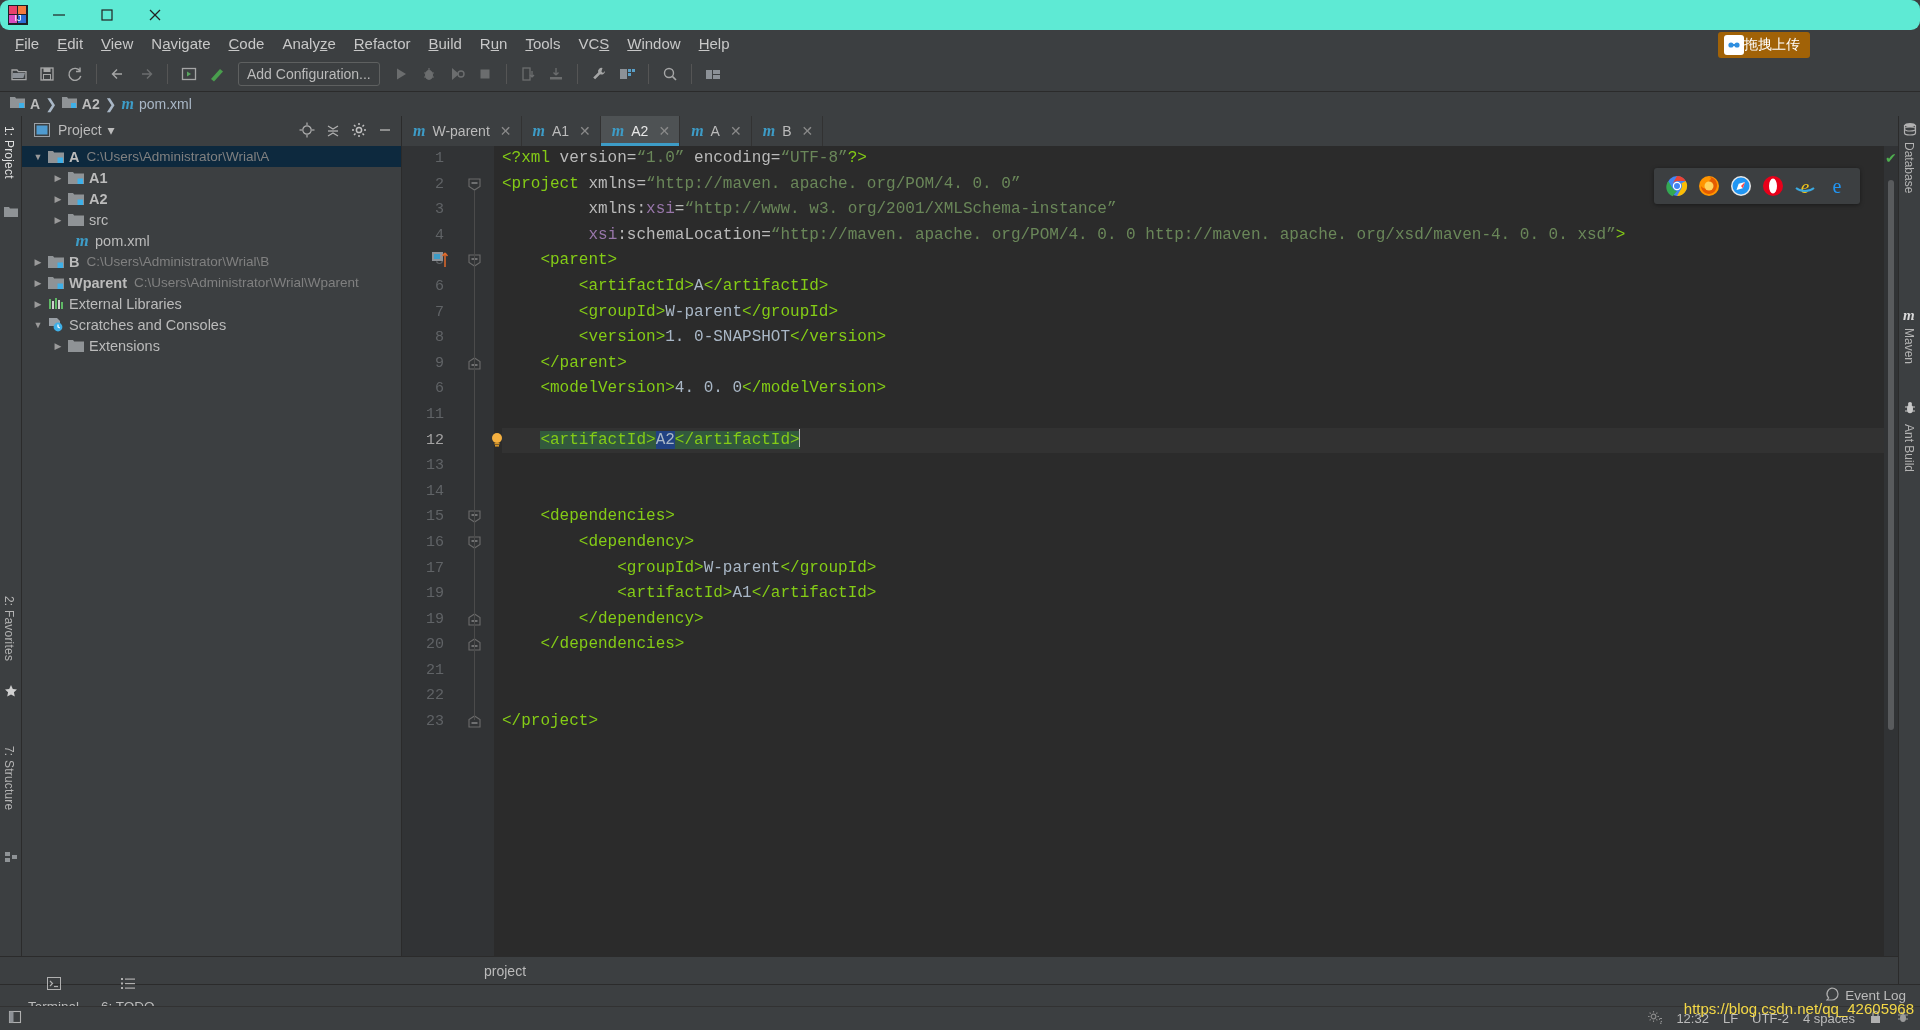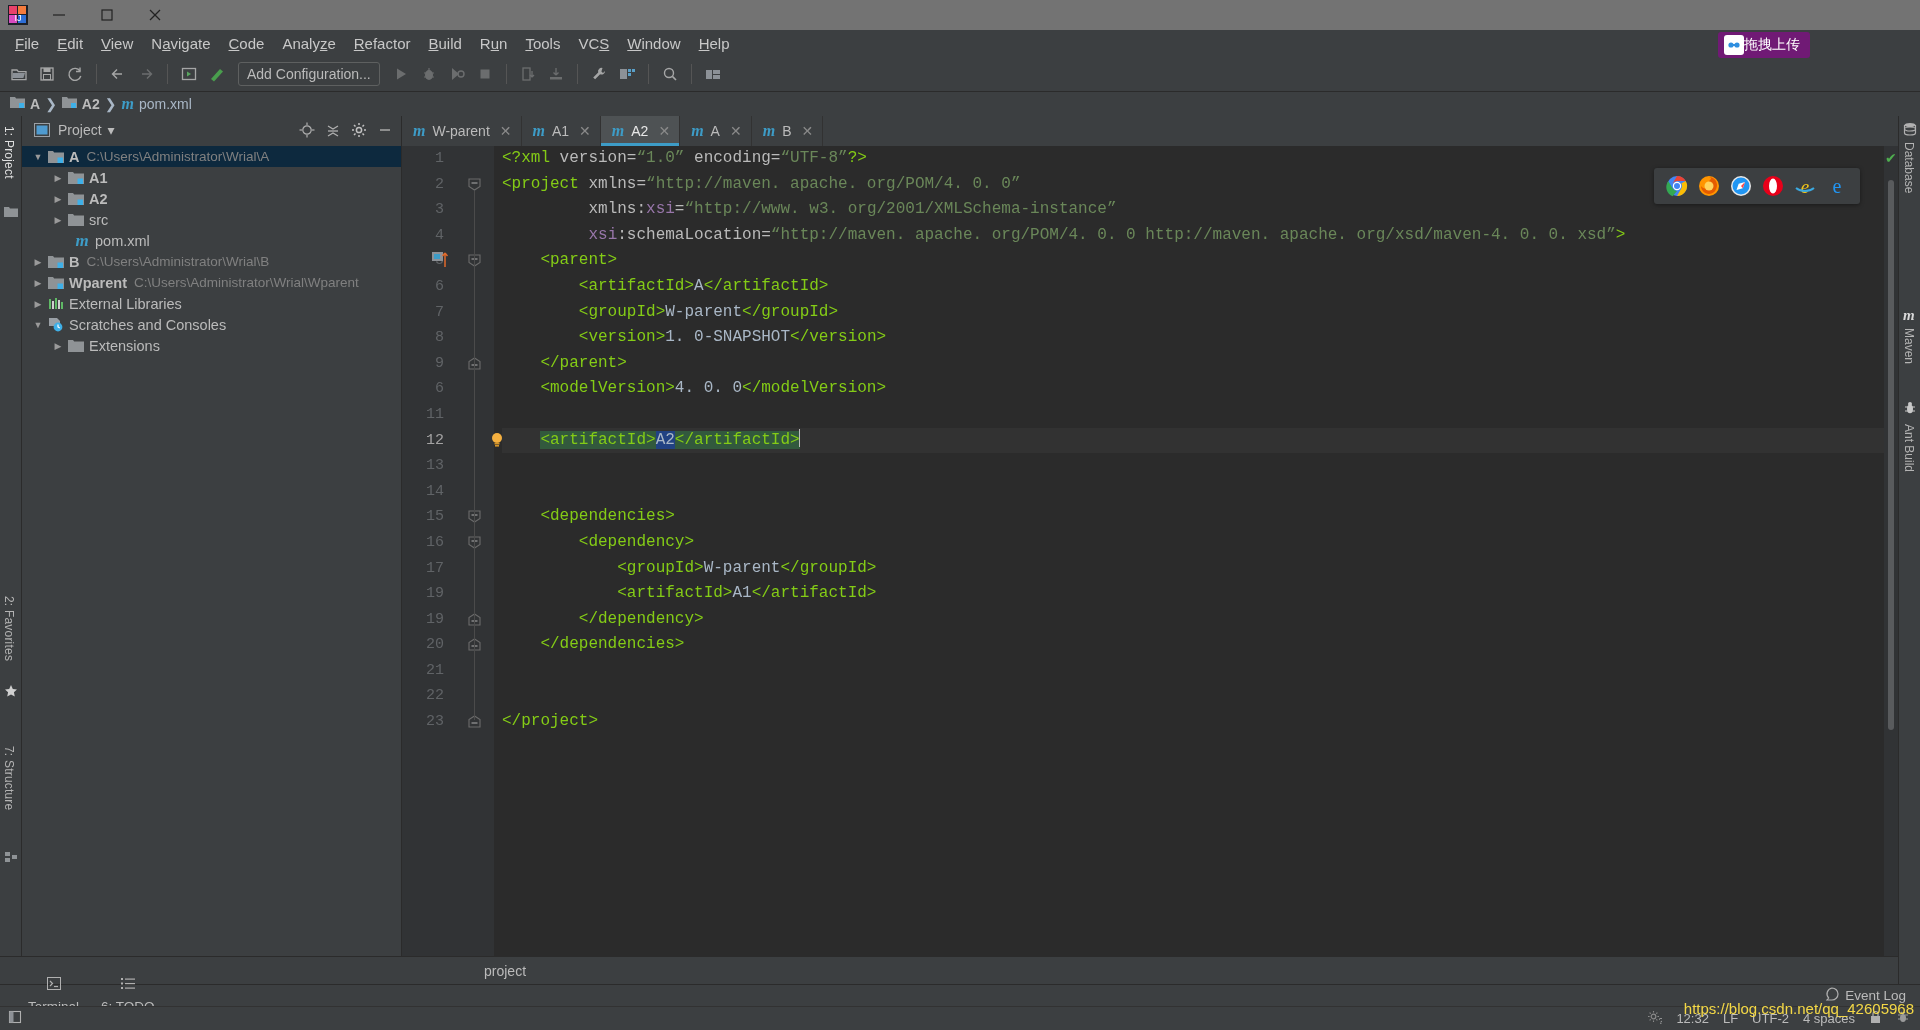--- a/index.html
+++ b/index.html
@@ -7,39 +7,39 @@
     width: 1920px; height: 1030px;
     background: #3c3f41;
     font-family: "Liberation Sans", sans-serif;
     overflow: hidden;
     color: #bbbbbb;
   }
   #app { position: relative; width: 1920px; height: 1030px; }
 
   
   .titlebar {
-    height: 30px; background: #737373; display: flex; align-items: center;
-    padding: 0 0 0 8px; color: #000; font-size: 15px;
+    height: 30px; background: #5eead4; display: flex; align-items: center;
+    padding: 0 0 0 8px; color: #000; font-size: 15px; border-radius: 9px;
   }
   .tb-logo { width: 20px; height: 20px; margin-right: 7px; position: relative; flex: 0 0 auto;}
   .tb-logo svg { display:block; }
   .tb-title { flex: 1 1 auto; white-space: nowrap; overflow: hidden; font-size: 15.5px; }
   .tb-btns { display: flex; height: 30px; }
   .tb-btn { width: 48px; height: 30px; display:flex; align-items:center; justify-content:center; }
 
   
   .menubar {
     height: 26px; background: #3c3f41; display: flex; align-items: center;
     padding-left: 6px; font-size: 15px; color: #c8c8c8; position: relative;
   }
   .menuitem { padding: 2px 9px; white-space: nowrap; }
   .menu-u { text-decoration: underline; }
   .upload-badge {
     position: absolute; right: 110px; top: 2px; height: 26px;
-    background: #701a75; border-radius: 3px; display: flex; align-items:center;
+    background: #a16207; border-radius: 3px; display: flex; align-items:center;
     padding: 0 10px 0 6px; color: #fff; font-size: 14px; 
   }
   .upload-badge .ub-ico {
     width: 20px; height: 20px; background:#fff; border-radius: 3px;
     display:flex; align-items:center; justify-content:center; color:#2f8fe0; font-size: 13px;
   }
 
   
   .toolbar {
     height: 36px; background: #3c3f41; display: flex; align-items: center;

